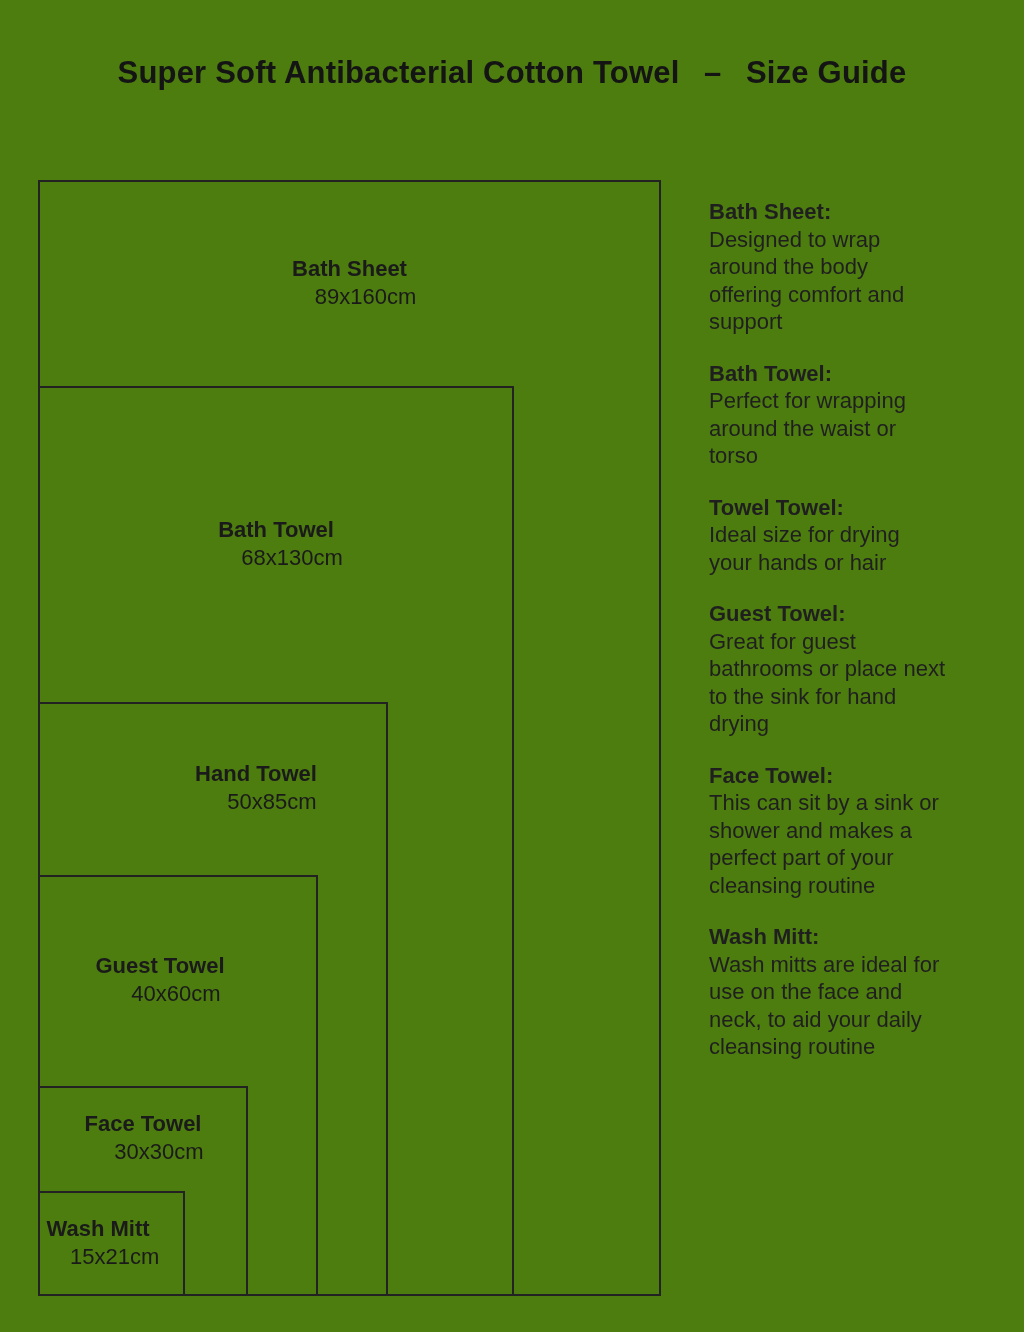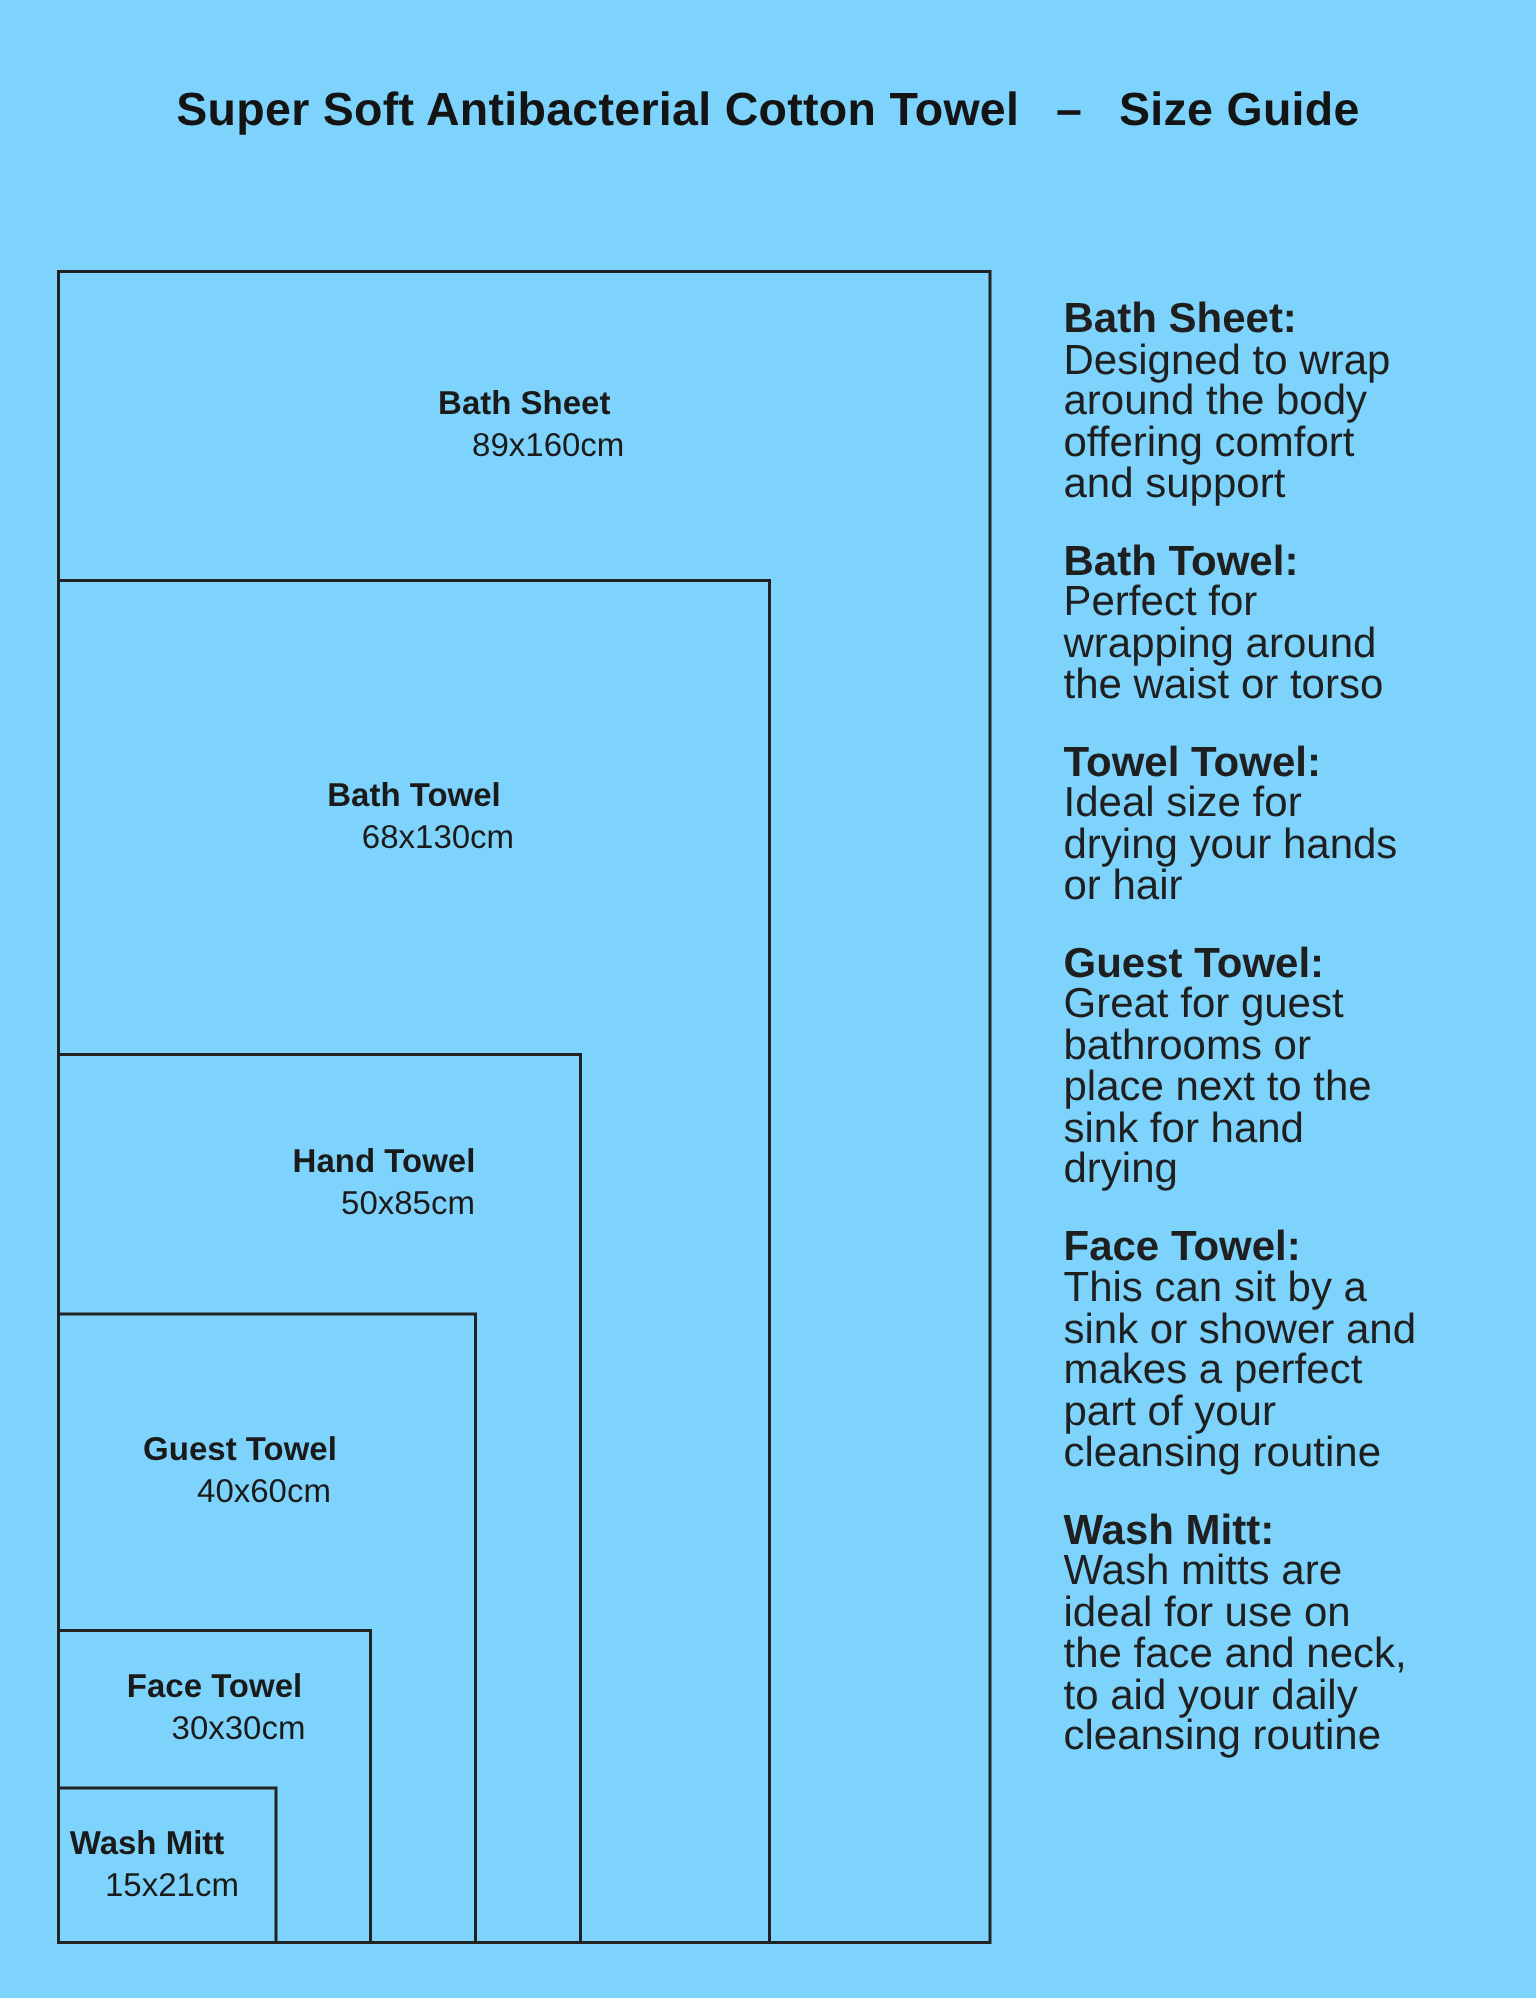--- a/index.html
+++ b/index.html
@@ -3,21 +3,21 @@
 <meta charset="utf-8">
 <style>
   html, body {
     margin: 0;
     padding: 0;
   }
   .page {
     position: relative;
     width: 1024px;
     height: 1332px;
-    background: #7dd3fc;
+    background: #4d7c0f;
     font-family: "Liberation Sans", sans-serif;
     color: #1a1a1a;
     overflow: hidden;
   }
   .title {
     position: absolute;
     top: 55px;
     left: 0;
     width: 1024px;
     margin: 0;
@@ -58,21 +58,21 @@
   .box-size { font-weight: normal; padding-left: 32px; }
   
   .descriptions {
     position: absolute;
     left: 709px;
     top: 198px;
     width: 238px;
   }
   .desc {
     margin: 0 0 24px 0;
-    font-size: 28px;
+    font-size: 22px;
     line-height: 27.5px;
     color: #1f1f1f;
   }
   .desc-title { font-weight: bold; }
   .desc-body  { font-weight: normal; }
 </style>
 </head>
 <body>
 
 <div class="page">

